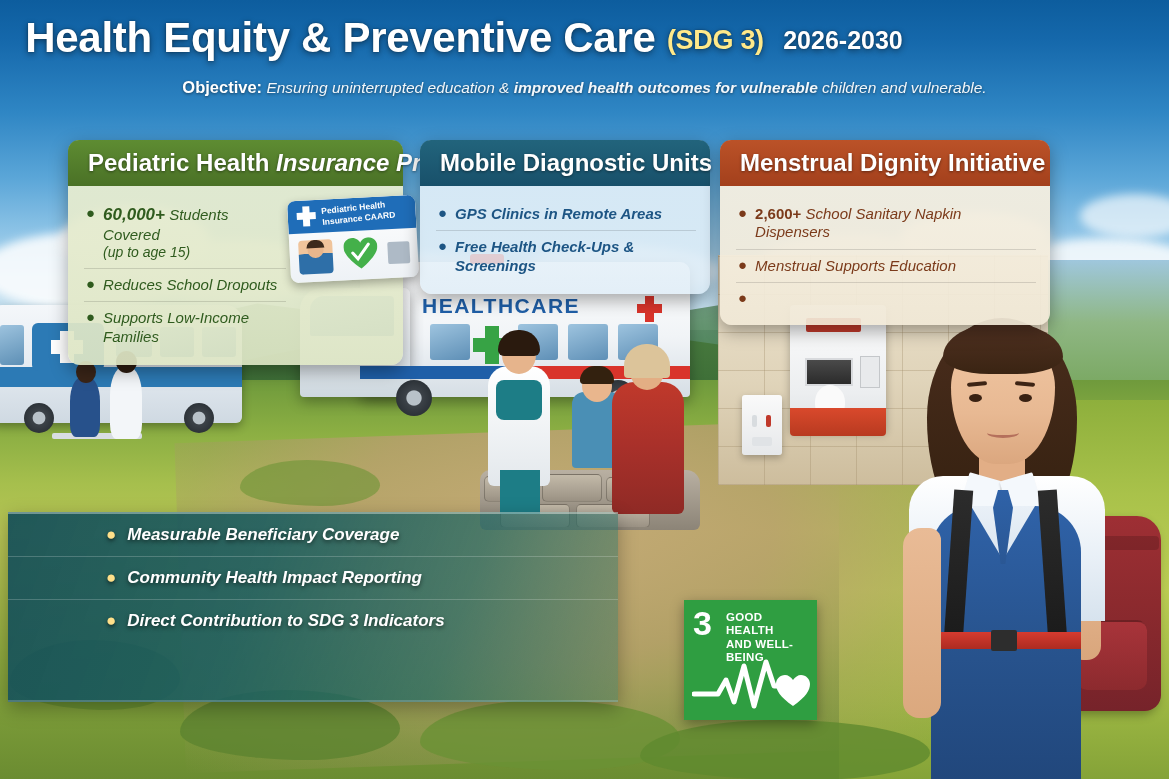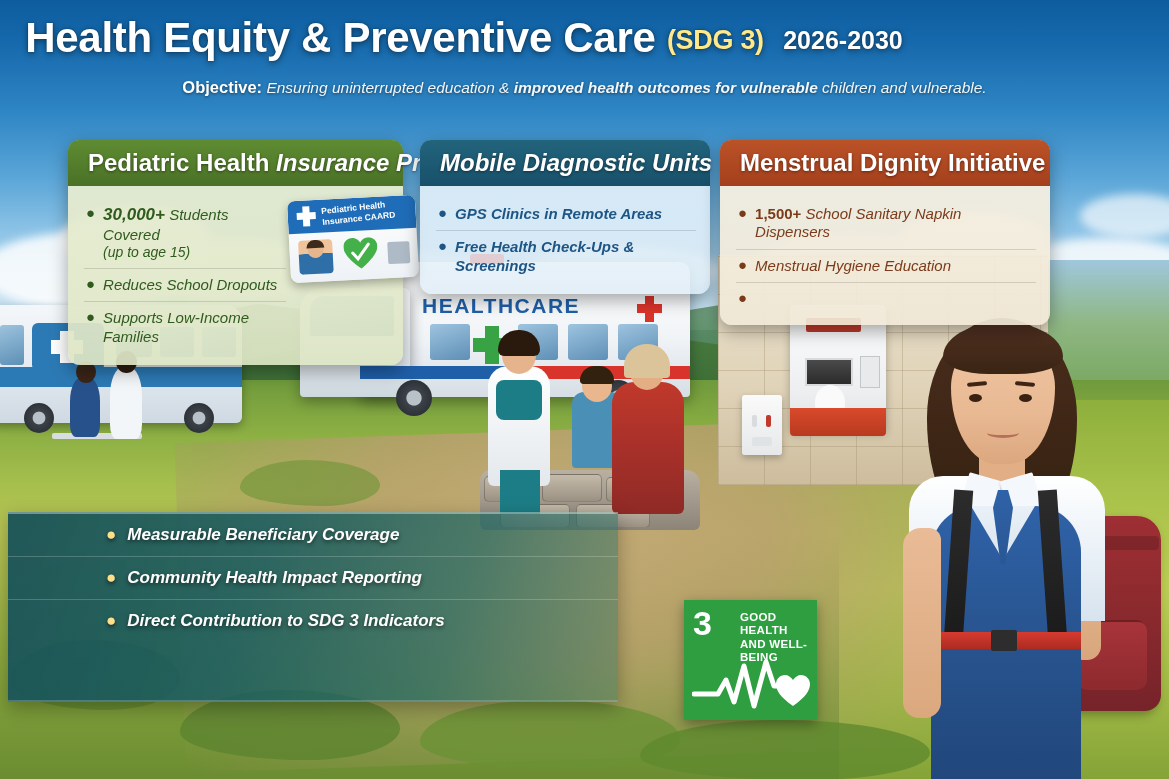--- a/index.html
+++ b/index.html
@@ -312,21 +312,21 @@
   #card1 { left: 68px; top: 140px; width: 335px; border-radius: 12px;
            background: linear-gradient(180deg, rgba(233,238,211,.95), rgba(221,229,196,.92)); }
   #card1 .card-head { background: linear-gradient(180deg,#5e8c32,#4a7126); }
   #card1 .card-body { color: #2f5b1e; width: 232px; }
   #card1 .strong { font-weight: bold; font-size: 17px; }
   #card1 .bullet-row { font-style: italic; }
 
   
   #card2 { left: 420px; top: 140px; width: 290px; border-radius: 12px;
            background: linear-gradient(180deg, rgba(238,246,251,.88), rgba(222,236,246,.80)); }
-  #card2 .card-head { background: linear-gradient(180deg,#22647c,#18506a); font-style: italic; }
+  #card2 .card-head { background: linear-gradient(180deg,#22647c,#18506a); }
   #card2 .card-body { color: #1d5584; }
   #card2 .bullet-row { font-style: italic; font-weight: bold; }
 
   
   #card3 { left: 720px; top: 140px; width: 330px; border-radius: 12px;
            background: linear-gradient(180deg, rgba(248,242,228,.95), rgba(240,232,214,.92)); }
   #card3 .card-head { background: linear-gradient(180deg,#bb5228,#a3401c); }
   #card3 .card-body { color: #7b3a1a; }
   #card3 .bullet-row { font-style: italic; }
   #card3 .strong { font-weight: bold; font-style: normal; }
@@ -381,21 +381,20 @@
     box-shadow: 0 4px 12px rgba(0,0,0,.35);
     color: #ffffff;
   }
   .sdg-num {
     position: absolute; left: 9px; top: 6px; font-size: 34px; font-weight: bold; line-height: 1;
   }
   .sdg-label {
     position: absolute; left: 42px; top: 11px; width: 86px;
     font-size: 11.5px; font-weight: bold; letter-spacing: .3px; line-height: 1.16;
     text-transform: uppercase;
-    margin-left: 14px;
   }
   .sdg-icon { position: absolute; left: 8px; top: 56px; }
 </style>
 </head>
 <body>
 
 <div id="poster">
 
   <div class="sky"></div>
   <div class="cloudbank">
@@ -536,21 +535,21 @@
   </div>
 
   <div class="card" id="card1">
     <div class="card-head">
       <span>Pediatric Health </span><span class="ital">Insurance Program</span>
     </div>
     <div class="card-body">
       <div class="bullet-row">
         <span class="dot">●</span>
         <span>
-          <span class="strong">30,000+</span><span> Students Covered</span>
+          <span class="strong">60,000+</span><span> Students Covered</span>
           <span class="sub">(up to age 15)</span>
         </span>
       </div>
       <div class="bullet-row">
         <span class="dot">●</span>
         <span>Reduces School Dropouts</span>
       </div>
       <div class="bullet-row">
         <span class="dot">●</span>
         <span>Supports Low-Income Families</span>
@@ -595,26 +594,26 @@
   </div>
 
   <div class="card" id="card3">
     <div class="card-head">
       <span>Menstrual Dignity Initiative</span>
     </div>
     <div class="card-body">
       <div class="bullet-row">
         <span class="dot">●</span>
         <span>
-          <span class="strong">1,500+</span><span> School Sanitary Napkin Dispensers</span>
+          <span class="strong">2,600+</span><span> School Sanitary Napkin Dispensers</span>
         </span>
       </div>
       <div class="bullet-row">
         <span class="dot">●</span>
-        <span>Menstrual Hygiene Education</span>
+        <span>Menstrual Supports Education</span>
       </div>
       <div class="bullet-row">
         <span class="dot">●</span>
       </div>
     </div>
   </div>
 
   <div id="csr">
     <div class="csr-row">
       <span class="csr-dot">●</span>

